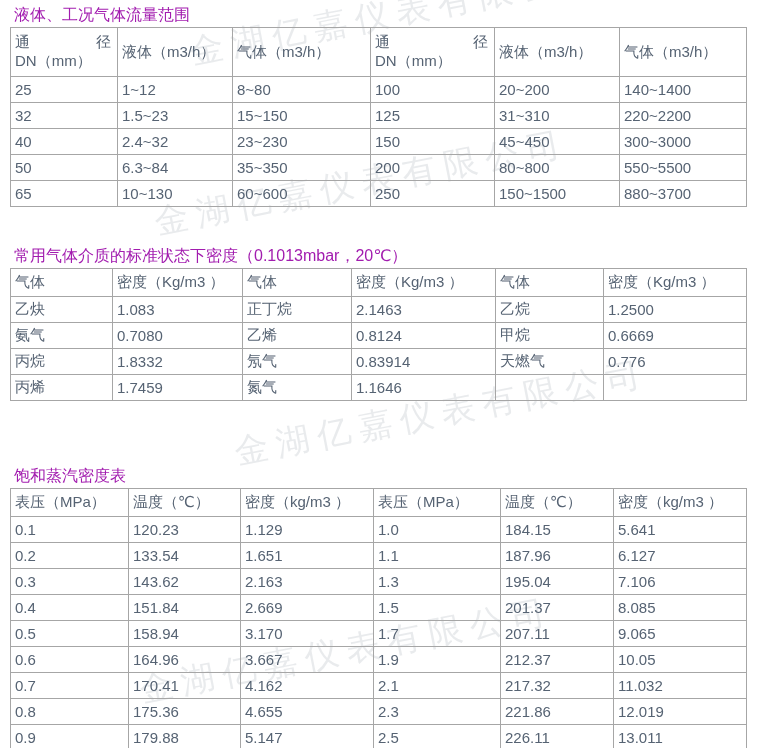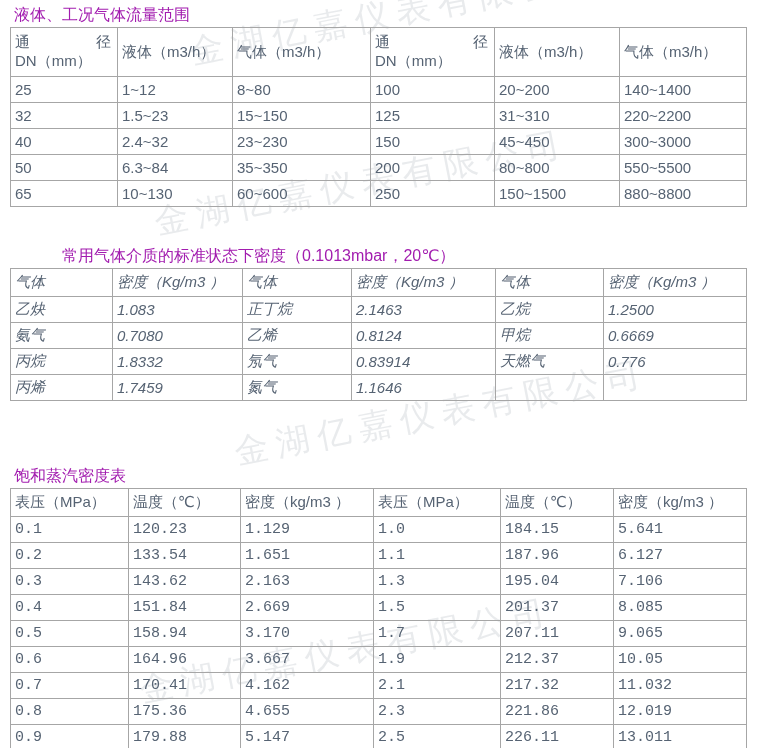--- a/index.html
+++ b/index.html
@@ -20,21 +20,21 @@
   }
   th,td{
     border:1px solid #a6a6a6;
     font-size:15px;font-weight:normal;color:#566373;
     text-align:left;vertical-align:middle;
     padding:0 0 0 4px;overflow:hidden;white-space:nowrap;
   }
   #table1 thead th{height:48px;}
   #table1 tbody td,#table2 tbody td{height:25px;}
   #table2 thead th,#table3 thead th{height:27px;}
-  #table3 tbody td{height:25px;font-family:Liberation Mono, monospace;}
+  #table3 tbody td{height:25px;}
   .dn-cell-inner{display:flex;flex-direction:column;justify-content:center;height:100%;}
   .dn-line1{display:flex;justify-content:space-between;padding-right:6px;}
   .watermark{
     position:absolute;z-index:1;
     font-size:34px;letter-spacing:8px;white-space:nowrap;
     color:rgba(110,120,132,0.15);
     transform:rotate(-11deg);transform-origin:0 50%;
     pointer-events:none;user-select:none;
   }
 </style>
@@ -115,28 +115,28 @@
         <td>200</td>
         <td>80~800</td>
         <td>550~5500</td>
       </tr>
       <tr>
         <td>65</td>
         <td>10~130</td>
         <td>60~600</td>
         <td>250</td>
         <td>150~1500</td>
-        <td>880~8800</td>
+        <td>880~3700</td>
       </tr>
     </tbody>
 </table>
 
-<div class="title" style="top:246px;margin-left:48px;">常用气体介质的标准状态下密度（0.1013mbar，20℃）</div>
-
-<table id="table2" style="top:268px;font-style:italic;">
+<div class="title" style="top:246px;">常用气体介质的标准状态下密度（0.1013mbar，20℃）</div>
+
+<table id="table2" style="top:268px;">
   <colgroup>
     <col style="width:102px">
       <col style="width:130px">
       <col style="width:109px">
     <col style="width:144px">
       <col style="width:108px">
       <col style="width:143px">
   </colgroup>
   <thead>
     <tr>

